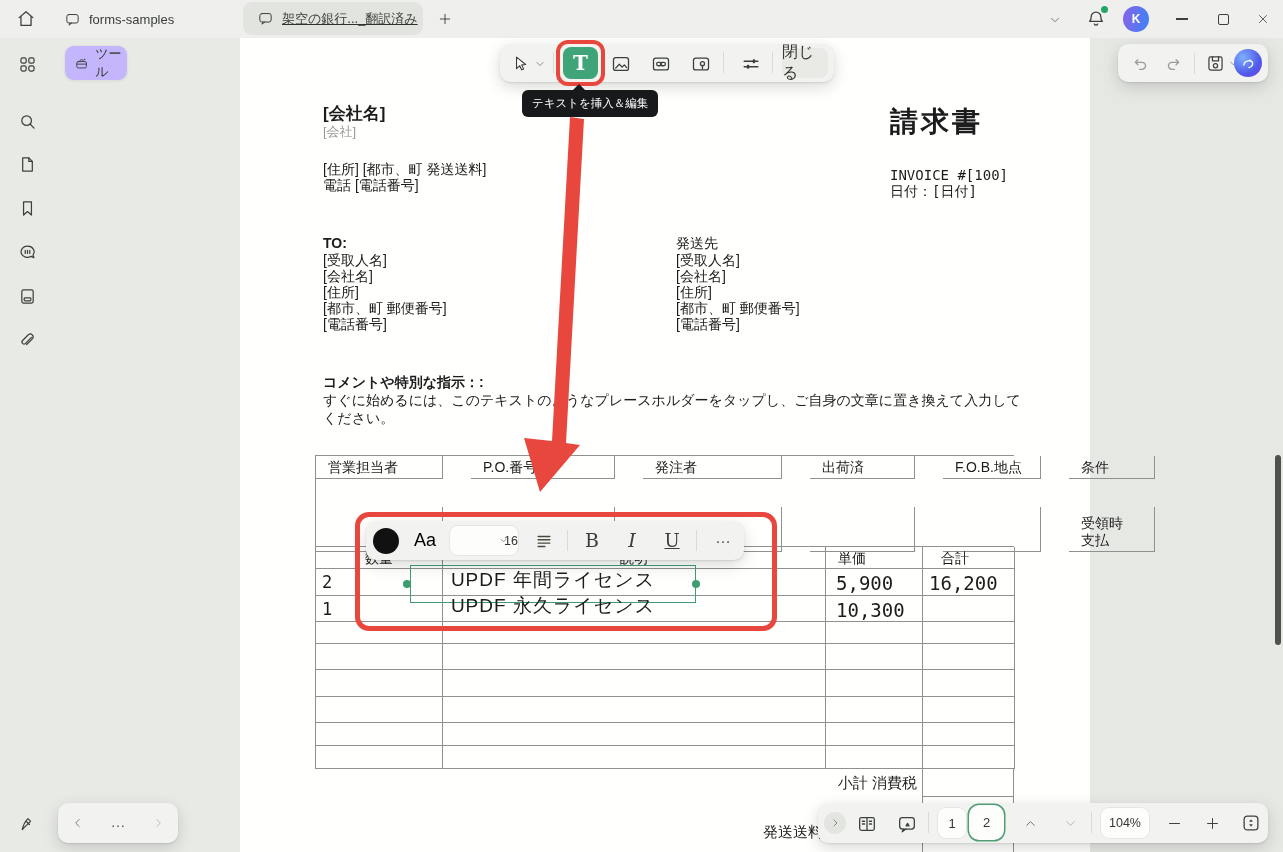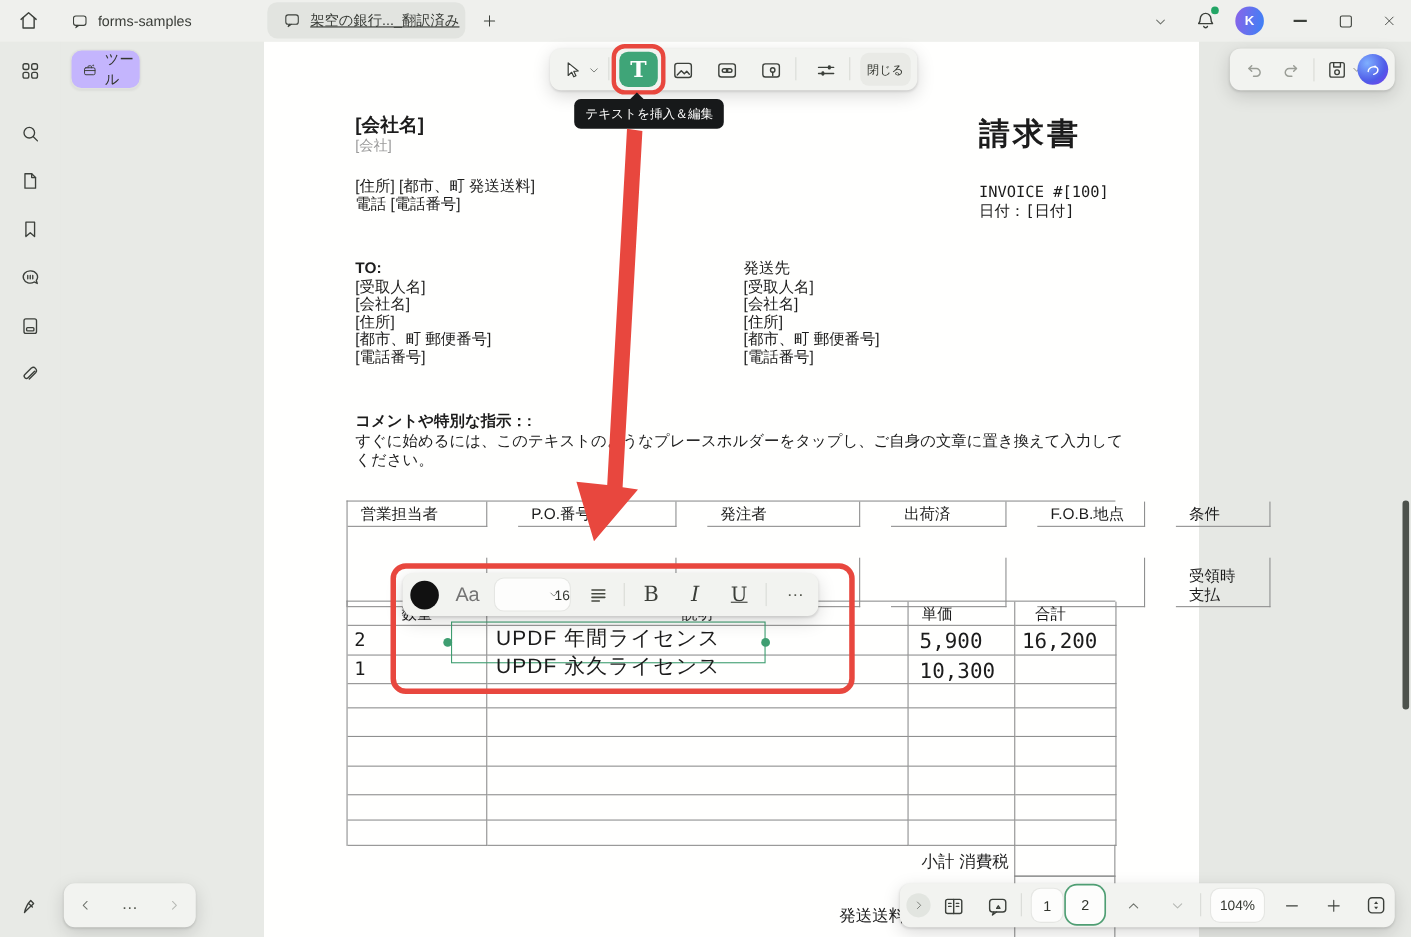--- a/index.html
+++ b/index.html
@@ -23,21 +23,21 @@
 
   .avatar { width:26px; height:26px; border-radius:50%; display:flex; align-items:center; justify-content:center;
             color:#fff; font-size:12px; font-weight:bold; }
 
   .float { background:#f2f3f0; border-radius:10px; box-shadow:0 1px 2px rgba(0,0,0,.10), 0 5px 16px rgba(0,0,0,.15); }
   .vdiv { width:1px; height:21px; background:#d9dbd6; }
 
   .green-btn { background:#3fa578; border-radius:8px; display:flex; align-items:center; justify-content:center; }
   .green-btn span { color:#fff; font-family:"DejaVu Serif", serif; font-size:20px; font-weight:bold; }
 
-  .pill { background:#e9eae6; border-radius:8px; display:flex; align-items:center; justify-content:center; font-size:11px; color:#33362f; cursor:pointer; }
+  .pill { background:#e9eae6; border-radius:8px; display:flex; align-items:center; justify-content:center; font-size:16px; color:#33362f; cursor:pointer; }
   .white-pill { background:#fdfdfc; border-radius:8px; display:flex; align-items:center; justify-content:center;
                 box-shadow:0 0 0 1px rgba(0,0,0,.05); font-size:13px; color:#33362f; cursor:pointer; }
 
   .tooltip { background:#17191a; color:#fff; border-radius:6px; padding:6px 10px; font-size:11.5px; white-space:nowrap; }
   .tooltip-caret { width:0; height:0; border-left:7px solid transparent; border-right:7px solid transparent; border-bottom:7px solid #17191a; }
 
   
   .doc-t { color:#1c1c1c; }
   .mono { font-family:"DejaVu Sans Mono", monospace; }
 
@@ -363,21 +363,21 @@
 
   <div class="abs tooltip-caret" style="left:572px;top:84px;"></div>
   <div class="abs tooltip" style="left:522px;top:90px;">テキストを挿入＆編集</div>
 
   <svg class="abs" style="left:500px;top:84px;" width="300" height="420" viewBox="0 0 300 420">
     <polygon points="70,33 84,35 66,359 80,361 40,408 24,354 52,357" fill="#e8473e"></polygon>
   </svg>
 
   <div class="abs float" style="left:366px;top:521px;width:378px;height:39px;">
     <div class="abs" style="left:7px;top:7px;width:26px;height:26px;border-radius:50%;background:#111;cursor:pointer;"></div>
-    <div class="abs icon-btn" style="left:44px;top:6px;width:30px;height:26px;font-size:18px;color:#737373;">
+    <div class="abs icon-btn" style="left:44px;top:6px;width:30px;height:26px;font-size:18px;color:#000000;">
       <span>Aa</span>
     </div>
     <div class="abs white-pill" style="left:84px;top:5px;width:68px;height:29px;justify-content:flex-end;padding-left:14px;">
       <span style="font-size:12.5px;">16</span>
       <svg class="chev" style="position:absolute;right:9px;top:9px;" width="11" height="11" viewBox="0 0 24 24">
           <path d="M6 9 l6 6 6-6"></path>
         </svg>
     </div>
     <div class="abs icon-btn" style="left:165px;top:7px;width:26px;height:25px;">
       <svg width="20" height="20" viewBox="0 0 24 24" stroke="#45483f" stroke-width="1.7" stroke-linecap="round">

